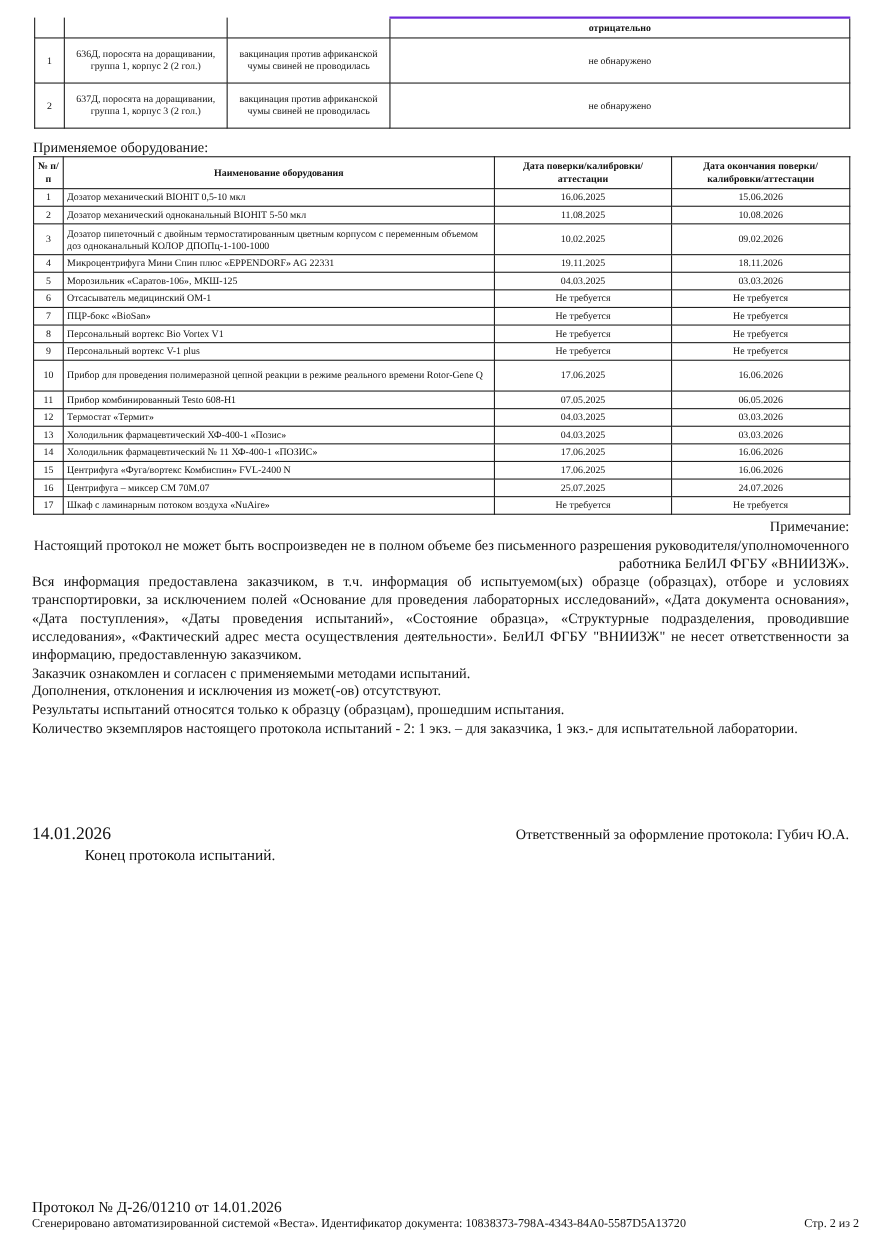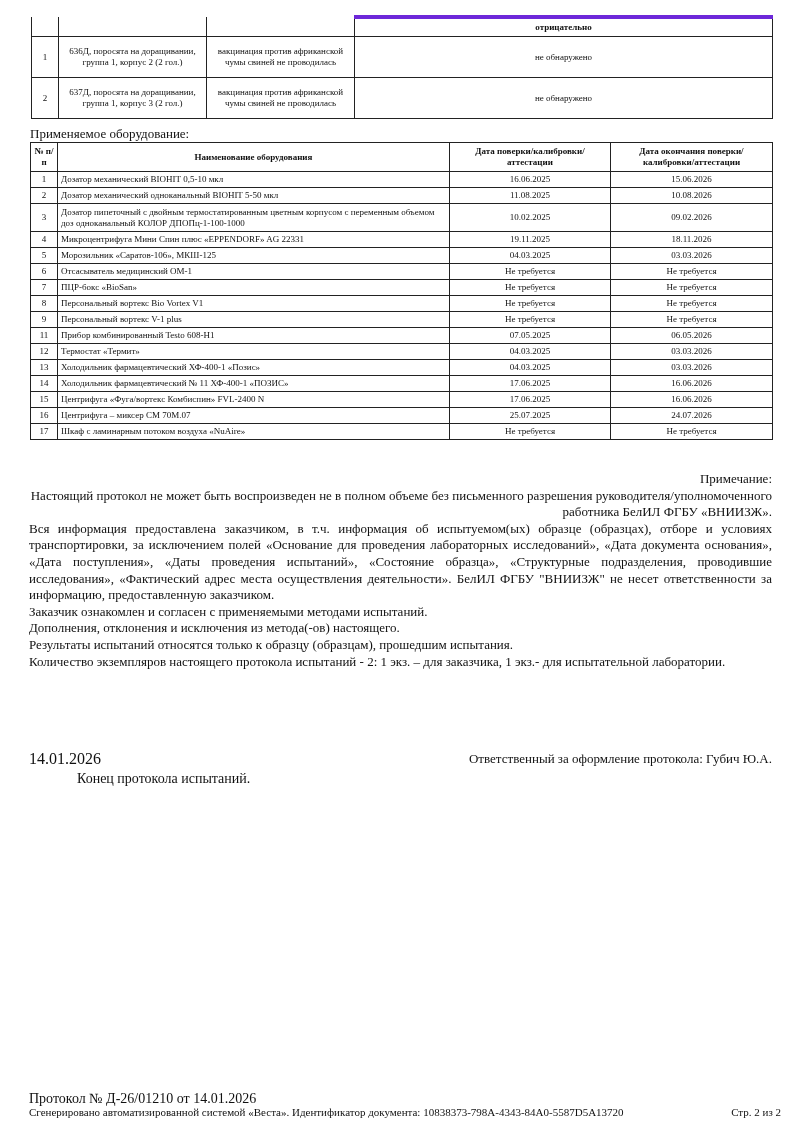--- a/index.html
+++ b/index.html
@@ -7,21 +7,21 @@
          font-family: "Liberation Serif", "DejaVu Serif", serif; color: #111; }
   .abs { position: absolute; }
   table { border-collapse: collapse; table-layout: fixed; }
   td, th { border: 1px solid #222; padding: 0 3px; font-size: 9px; line-height: 11px;
            font-weight: normal; vertical-align: middle; }
   th { font-weight: bold; text-align: center; }
   
   #results { left: 31px; top: 15px; width: 741px; }
   #results td { text-align: center; }
   #results tr.cont td.open { border-top: none; border-bottom: 1px solid #222; }
-  #results tr.cont td.lastcol { border-top: 4px solid #6d28d9; font-weight: bold; height: 17px; }
+  #results tr.cont td.lastcol { border-top: 2px solid #6d28d9; font-weight: bold; height: 17px; }
   
   #equip-title { left: 30px; top: 126px; font-size: 13px; line-height: 16px; }
   #equip { left: 30px; top: 142px; width: 742px; }
   #equip td.num { text-align: center; }
   #equip td.name { text-align: left; }
   #equip td.date { text-align: center; }
   #equip tr.r1 td { height: 15px; }
   #equip tr.r2 td { height: 27px; }
   #equip tr.hdr th { height: 28px; }
   
@@ -131,20 +131,26 @@
         <td class="name">Персональный вортекс Bio Vortex V1</td>
         <td class="date">Не требуется</td>
         <td class="date">Не требуется</td>
       </tr>
   <tr class="r1">
         <td class="num">9</td>
         <td class="name">Персональный вортекс V-1 plus</td>
         <td class="date">Не требуется</td>
         <td class="date">Не требуется</td>
       </tr>
+  <tr class="r2">
+        <td class="num">10</td>
+        <td class="name">Прибор для проведения полимеразной цепной реакции в режиме реального времени Rotor-Gene Q</td>
+        <td class="date">17.06.2025</td>
+        <td class="date">16.06.2026</td>
+      </tr>
   <tr class="r1">
         <td class="num">11</td>
         <td class="name">Прибор комбинированный Testo 608-H1</td>
         <td class="date">07.05.2025</td>
         <td class="date">06.05.2026</td>
       </tr>
   <tr class="r1">
         <td class="num">12</td>
         <td class="name">Термостат «Термит»</td>
         <td class="date">04.03.2025</td>
@@ -181,21 +187,21 @@
         <td class="date">Не требуется</td>
       </tr>
 </tbody>
   </table>
 
 <div id="notes" class="abs">
   <p class="left">Примечание:</p>
   <p class="left">Настоящий протокол не может быть воспроизведен не в полном объеме без письменного разрешения руководителя/уполномоченного работника БелИЛ ФГБУ «ВНИИЗЖ».</p>
   <p>Вся информация предоставлена заказчиком, в т.ч. информация об испытуемом(ых) образце (образцах), отборе и условиях транспортировки, за исключением полей «Основание для проведения лабораторных исследований», «Дата документа основания», «Дата поступления», «Даты проведения испытаний», «Состояние образца», «Структурные подразделения, проводившие исследования», «Фактический адрес места осуществления деятельности». БелИЛ ФГБУ "ВНИИЗЖ" не несет ответственности за информацию, предоставленную заказчиком.</p>
   <p>Заказчик ознакомлен и согласен с применяемыми методами испытаний.</p>
-  <p>Дополнения, отклонения и исключения из метода(-ов) настоящего.</p>
+  <p>Дополнения, отклонения и исключения из может(-ов) отсутствуют.</p>
   <p>Результаты испытаний относятся только к образцу (образцам), прошедшим испытания.</p>
   <p>Количество экземпляров настоящего протокола испытаний - 2: 1 экз. – для заказчика, 1 экз.- для испытательной лаборатории.</p>
 </div>
 
 <div id="sign-date" class="abs">14.01.2026</div>
 <div id="sign-resp" class="abs">Ответственный за оформление протокола: Губич Ю.А.</div>
 <div id="end" class="abs">Конец протокола испытаний.</div>
 
 <div id="footer1" class="abs">Протокол № Д-26/01210 от 14.01.2026</div>
 <div id="footer2" class="abs">Сгенерировано автоматизированной системой «Веста». Идентификатор документа: 10838373-798A-4343-84A0-5587D5A13720</div>

